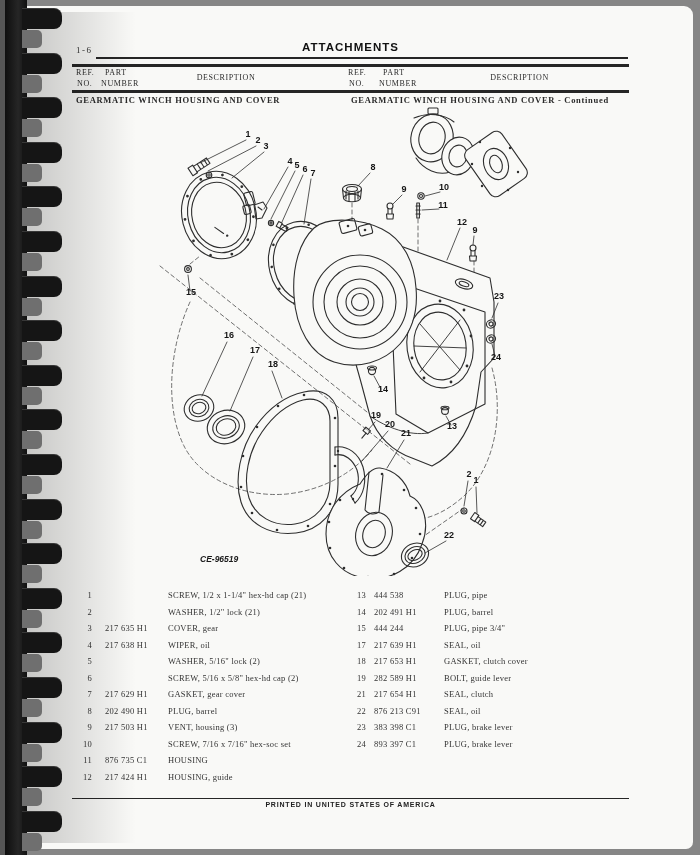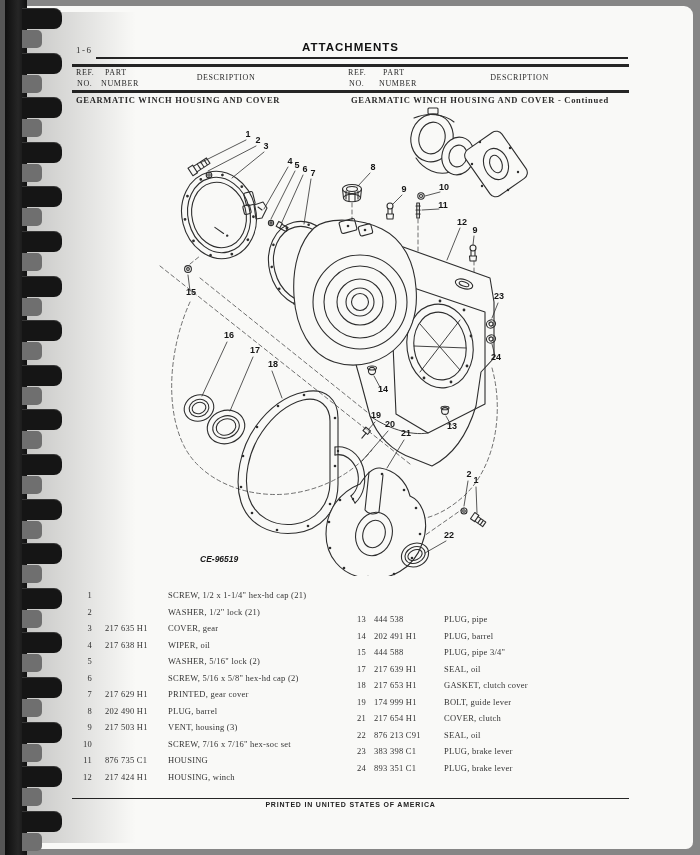--- a/index.html
+++ b/index.html
@@ -31,21 +31,21 @@
   
   .ptable{position:absolute;top:581px;}
   .t-row{height:16.55px;line-height:16.55px;white-space:nowrap;font-family:"Liberation Serif",serif;
         font-size:8.5px;color:#343434;letter-spacing:0.25px;}
   .c-ref{display:inline-block;width:20px;text-align:right;vertical-align:top;}
   .c-part{display:inline-block;vertical-align:top;}
   .c-desc{display:inline-block;vertical-align:top;}
   #parts-left{left:70px;width:278px;}
   #parts-left .c-part{margin-left:13px;width:63px;}
   #parts-left .c-desc{margin-left:0px;}
-  #parts-right{left:344px;width:284px;margin-top:24px;}
+  #parts-right{left:344px;width:284px;}
   #parts-right .c-part{margin-left:8px;width:70px;}
   #footer-text{left:70px;top:795px;width:557px;text-align:center;font-size:7px;
         font-weight:bold;letter-spacing:0.8px;color:#222;}
   svg text{stroke:none;}
 </style>
 </head>
 <body>
 
 <div id="scan">
   <div id="page">
@@ -407,38 +407,38 @@
       </g>
     </svg>
 
     <div id="parts-left" class="ptable">
         <div class="t-row"><span class="c-ref">1</span><span class="c-part"></span><span class="c-desc">SCREW, 1/2 x 1-1/4" hex-hd cap (21)</span></div>
         <div class="t-row"><span class="c-ref">2</span><span class="c-part"></span><span class="c-desc">WASHER, 1/2" lock (21)</span></div>
         <div class="t-row"><span class="c-ref">3</span><span class="c-part">217 635 H1</span><span class="c-desc">COVER, gear</span></div>
         <div class="t-row"><span class="c-ref">4</span><span class="c-part">217 638 H1</span><span class="c-desc">WIPER, oil</span></div>
         <div class="t-row"><span class="c-ref">5</span><span class="c-part"></span><span class="c-desc">WASHER, 5/16" lock (2)</span></div>
         <div class="t-row"><span class="c-ref">6</span><span class="c-part"></span><span class="c-desc">SCREW, 5/16 x 5/8" hex-hd cap (2)</span></div>
-        <div class="t-row"><span class="c-ref">7</span><span class="c-part">217 629 H1</span><span class="c-desc">PRINTED, gear cover</span></div>
+        <div class="t-row"><span class="c-ref">7</span><span class="c-part">217 629 H1</span><span class="c-desc">GASKET, gear cover</span></div>
         <div class="t-row"><span class="c-ref">8</span><span class="c-part">202 490 H1</span><span class="c-desc">PLUG, barrel</span></div>
         <div class="t-row"><span class="c-ref">9</span><span class="c-part">217 503 H1</span><span class="c-desc">VENT, housing (3)</span></div>
         <div class="t-row"><span class="c-ref">10</span><span class="c-part"></span><span class="c-desc">SCREW, 7/16 x 7/16" hex-soc set</span></div>
         <div class="t-row"><span class="c-ref">11</span><span class="c-part">876 735 C1</span><span class="c-desc">HOUSING</span></div>
-        <div class="t-row"><span class="c-ref">12</span><span class="c-part">217 424 H1</span><span class="c-desc">HOUSING, winch</span></div>
+        <div class="t-row"><span class="c-ref">12</span><span class="c-part">217 424 H1</span><span class="c-desc">HOUSING, guide</span></div>
       </div>
     <div id="parts-right" class="ptable">
         <div class="t-row"><span class="c-ref">13</span><span class="c-part">444 538</span><span class="c-desc">PLUG, pipe</span></div>
         <div class="t-row"><span class="c-ref">14</span><span class="c-part">202 491 H1</span><span class="c-desc">PLUG, barrel</span></div>
-        <div class="t-row"><span class="c-ref">15</span><span class="c-part">444 588</span><span class="c-desc">PLUG, pipe 3/4"</span></div>
+        <div class="t-row"><span class="c-ref">15</span><span class="c-part">444 244</span><span class="c-desc">PLUG, pipe 3/4"</span></div>
         <div class="t-row"><span class="c-ref">17</span><span class="c-part">217 639 H1</span><span class="c-desc">SEAL, oil</span></div>
         <div class="t-row"><span class="c-ref">18</span><span class="c-part">217 653 H1</span><span class="c-desc">GASKET, clutch cover</span></div>
-        <div class="t-row"><span class="c-ref">19</span><span class="c-part">174 999 H1</span><span class="c-desc">BOLT, guide lever</span></div>
-        <div class="t-row"><span class="c-ref">21</span><span class="c-part">217 654 H1</span><span class="c-desc">COVER, clutch</span></div>
+        <div class="t-row"><span class="c-ref">19</span><span class="c-part">282 589 H1</span><span class="c-desc">BOLT, guide lever</span></div>
+        <div class="t-row"><span class="c-ref">21</span><span class="c-part">217 654 H1</span><span class="c-desc">SEAL, clutch</span></div>
         <div class="t-row"><span class="c-ref">22</span><span class="c-part">876 213 C91</span><span class="c-desc">SEAL, oil</span></div>
         <div class="t-row"><span class="c-ref">23</span><span class="c-part">383 398 C1</span><span class="c-desc">PLUG, brake lever</span></div>
-        <div class="t-row"><span class="c-ref">24</span><span class="c-part">893 351 C1</span><span class="c-desc">PLUG, brake lever</span></div>
+        <div class="t-row"><span class="c-ref">24</span><span class="c-part">893 397 C1</span><span class="c-desc">PLUG, brake lever</span></div>
       </div>
 
     <div class="rule" style="left:70px;top:792px;width:557px;height:1px;"></div>
     <div class="abs sans" id="footer-text">PRINTED IN UNITED STATES OF AMERICA</div>
 
     <div id="page-shade"></div>
   </div>
 
   <div id="binding">
     <div class="edge"></div>

